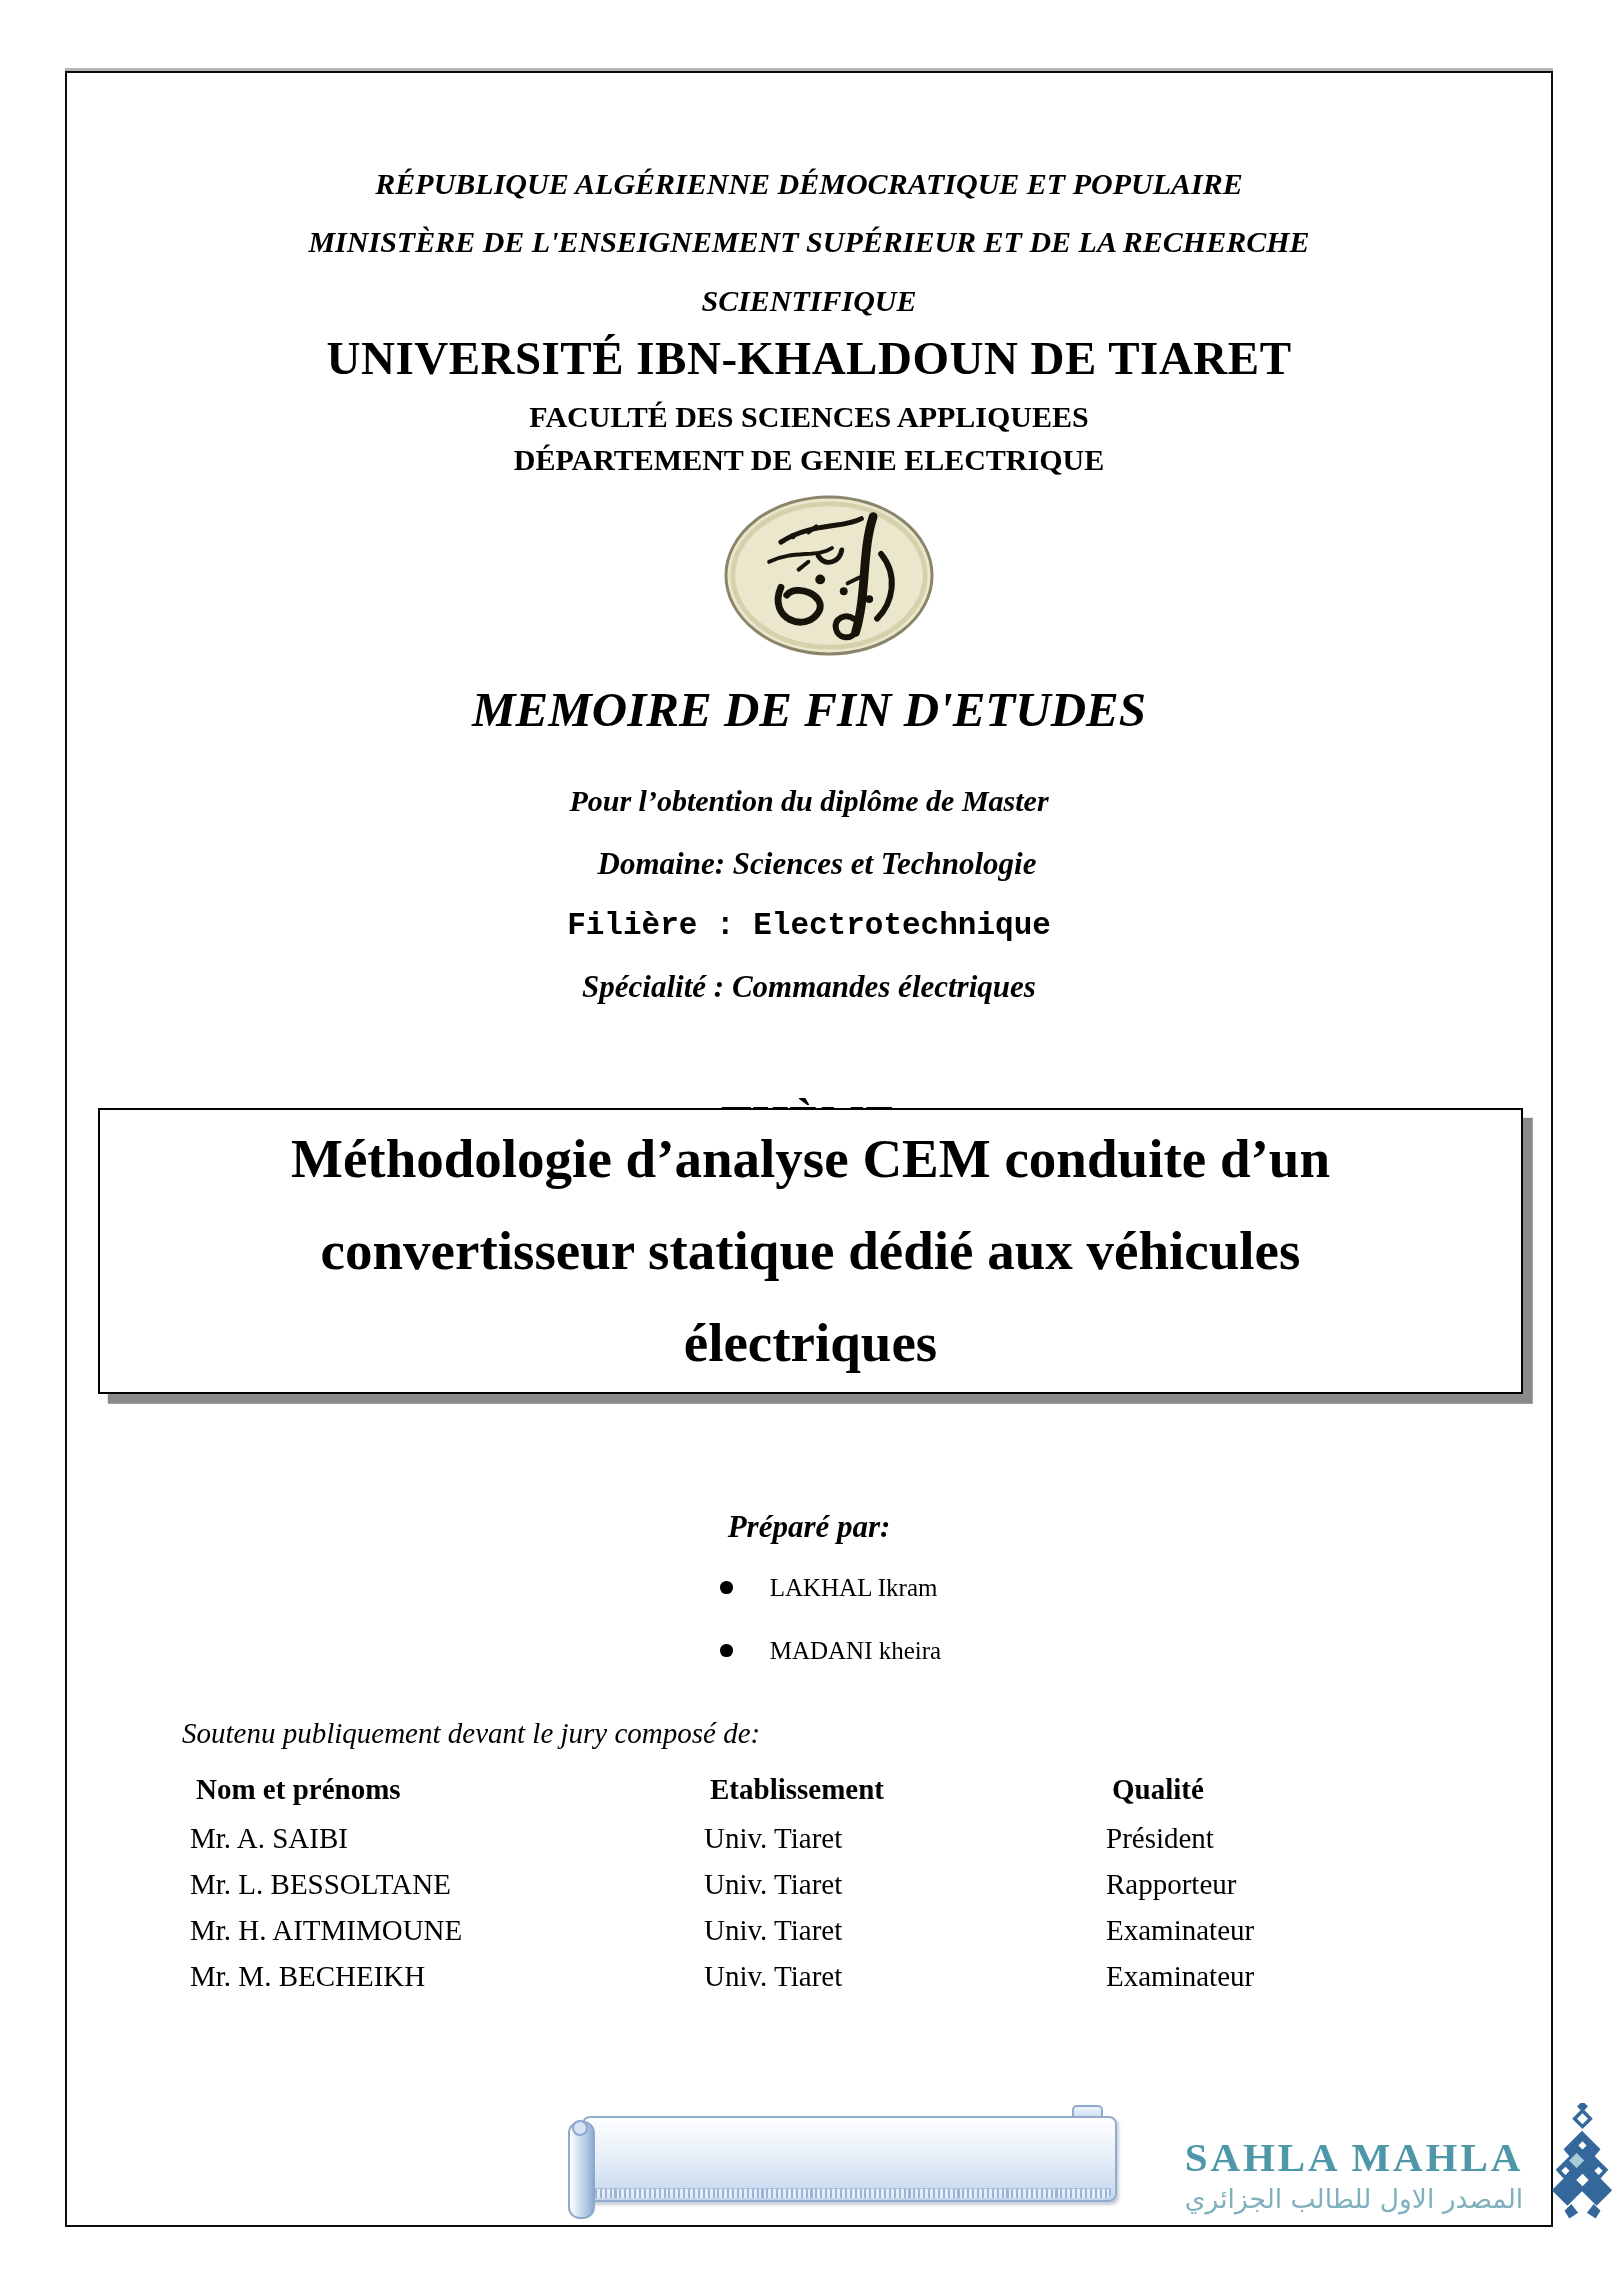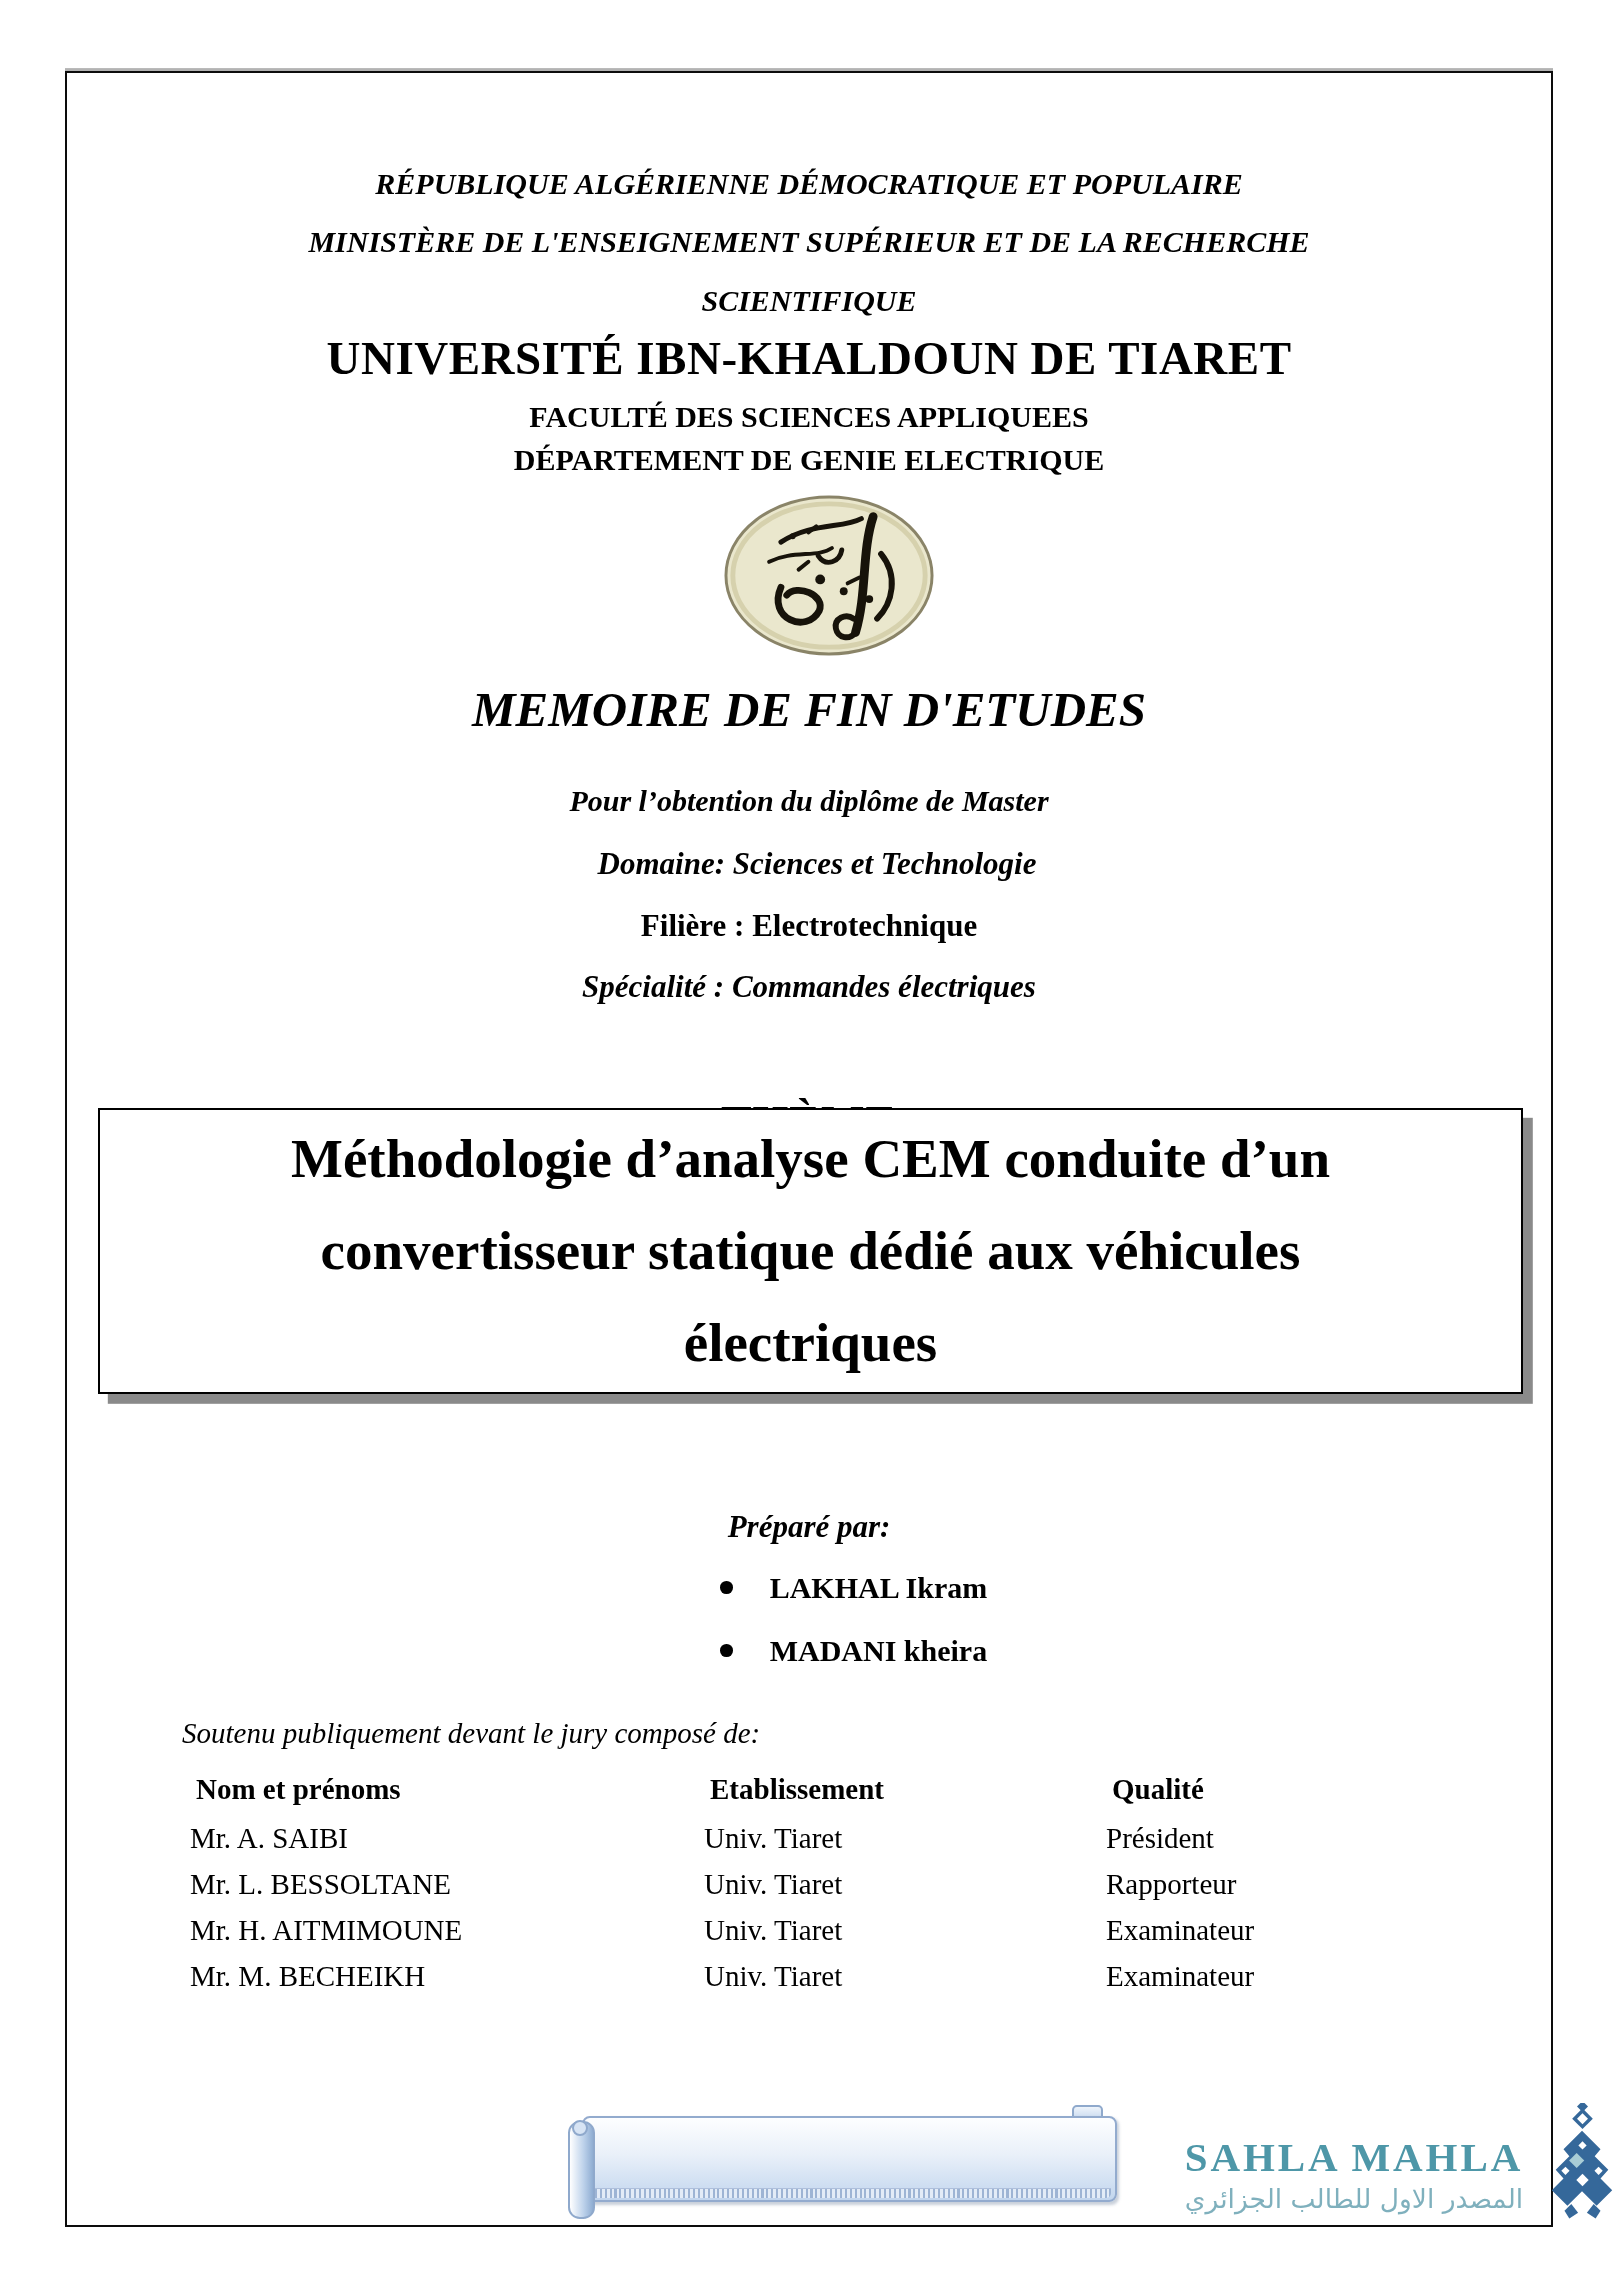--- a/index.html
+++ b/index.html
@@ -14,34 +14,34 @@
     left:65px;top:71px;width:1484px;height:2152px;
     border:2.9px solid #0c0c0c;
     box-shadow:0 -2.9px 0 0 #b3b3b3;
   }
   
   .h-it{font-weight:bold;font-style:italic;font-size:30px;}
   .university{font-weight:bold;font-size:47px;letter-spacing:0.5px;}
   .subdept{font-weight:bold;font-size:30px;text-align:center;}
   .memoire{font-weight:bold;font-style:italic;font-size:49px;}
   .deg-it{font-weight:bold;font-style:italic;font-size:31px;}
-  .deg-b{font-weight:bold;font-size:31px;}
+  .deg-b{font-weight:bold;font-size:31px;font-family:Liberation Mono, monospace;}
   .theme-label{font-weight:bold;font-size:46px;letter-spacing:1px;}
   
   .theme-box{
     left:98px;top:1108px;width:1421px;height:282px;
     border:2.9px solid #000;background:#fff;
     box-shadow:9.8px 9.8px 0 0 #8a8a8a;
     display:flex;flex-direction:column;justify-content:center;
     text-align:center;
   }
   .theme-line{font-weight:bold;font-size:55px;line-height:92px;white-space:nowrap;}
   .prepared{font-weight:bold;font-style:italic;font-size:31px;}
   .authors{left:720px;top:1556px;}
-  .author-row{display:flex;align-items:center;height:63px;font-size:30px;font-weight:bold;}
+  .author-row{display:flex;align-items:center;height:63px;font-size:25px;}
   .bullet{width:12.7px;height:12.7px;border-radius:50%;background:#000;margin-right:37px;flex:none;}
   .soutenu{left:182px;top:1717px;font-style:italic;font-size:29px;}
   
   .jury{
     left:190px;top:1764px;width:1235px;
     display:grid;grid-template-columns:514px 402px auto;
     font-size:29px;line-height:46px;
   }
   .jury .hdr{font-weight:bold;line-height:51px;margin-left:6px;}
   

